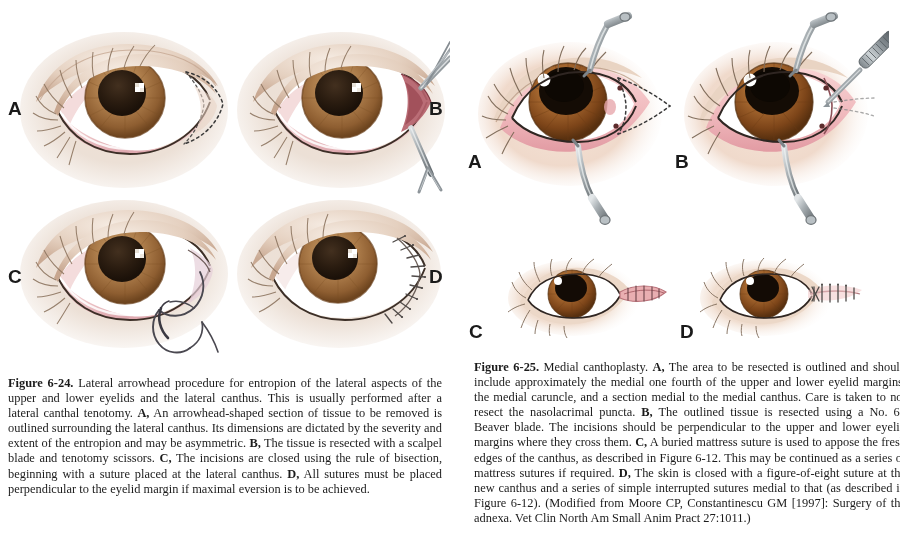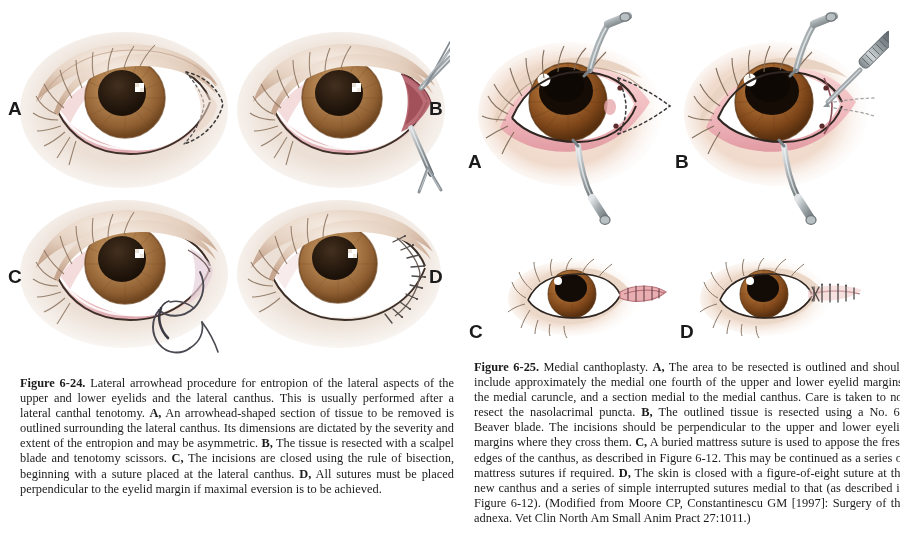--- a/index.html
+++ b/index.html
@@ -33,21 +33,21 @@
     font-family:"Liberation Serif", serif;
     font-size:12.4px;
     line-height:15.1px;
     color:#1b1b1b;
     text-align:justify;
     text-justify:inter-word;
     -webkit-hyphens:auto;
     hyphens:auto;
   }
   .caption b{font-weight:bold;}
-  #caption-left{left:20px;top:376px;width:434px;}
+  #caption-left{left:8px;top:376px;width:434px;}
   #caption-right{left:462px;top:360px;width:432px;margin-left:12px;}
 </style>
 </head>
 <body>
 
 <div class="page">
 
   <div class="panel" style="left:18px;top:28px;">
     <svg width="215" height="170" viewBox="0 0 215 170" xmlns="http://www.w3.org/2000/svg">
       <defs>

